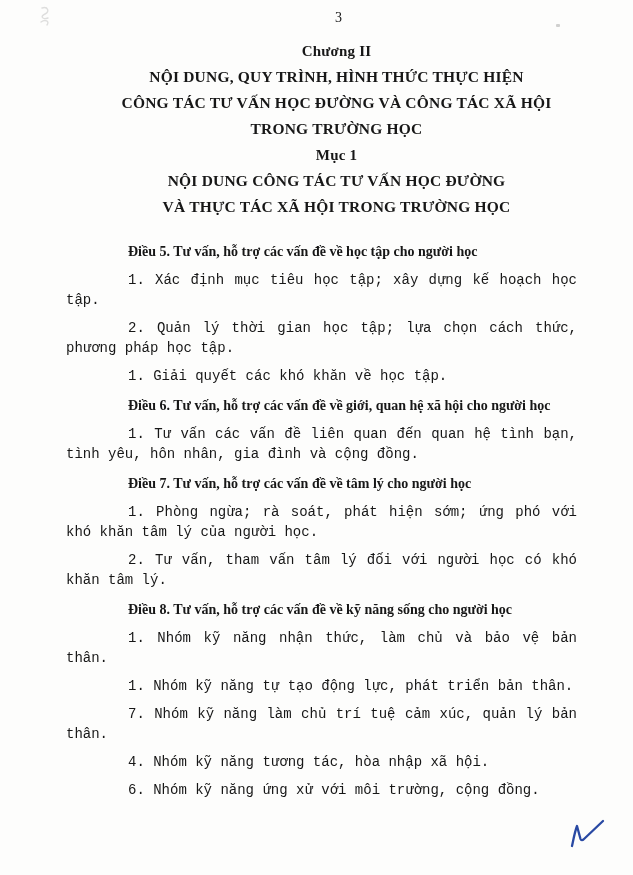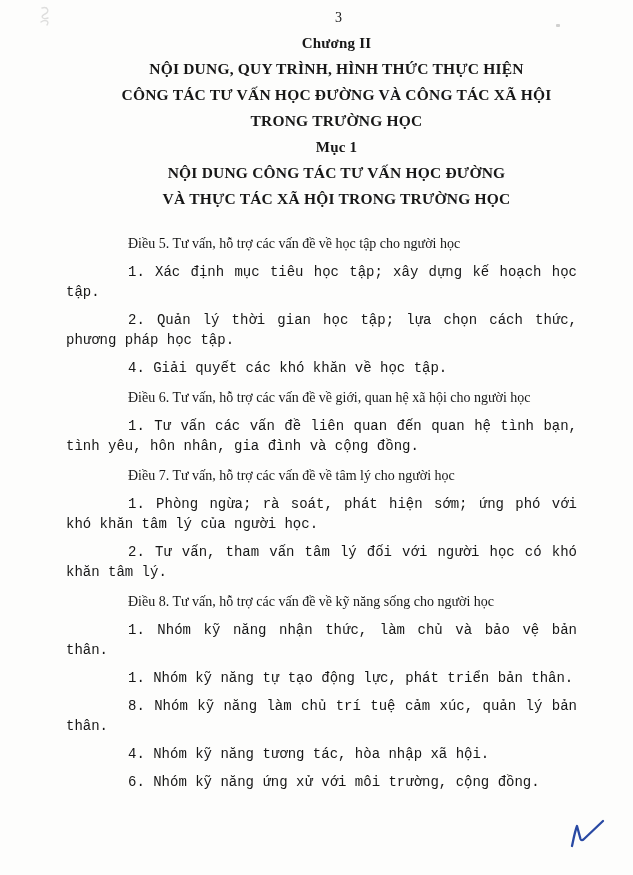--- a/index.html
+++ b/index.html
@@ -16,21 +16,21 @@
   
   .page-number-row {
     padding-top: 8px;
     padding-left: 44px;
     text-align: center;
     font-size: 14px;
     line-height: 20px;
   }
   
   .heading-block {
-    margin-top: 2px;
+    margin-top: 10px;
     padding-left: 40px;
     text-align: center;
     font-weight: bold;
   }
   .heading-line {
     font-size: 15.5px;
     line-height: 26px;
     letter-spacing: 0.2px;
   }
   .heading-line.small { font-size: 15px; }
@@ -38,21 +38,21 @@
   .body-block {
     margin-top: 22px;
     padding-left: 66px;
     padding-right: 56px;
     font-size: 14px;
     line-height: 20px;
     text-align: justify;
   }
   .article-heading {
     margin: 10px 0 0 0;
-    font-weight: normal;
+    font-weight: bold;
     text-indent: 62px;
     text-align: left;
   }
   .article-item {
     margin: 8px 0 0 0;
     text-indent: 62px;
     font-family: Liberation Mono, monospace;
   }
   .article-heading.first { margin-top: 0; }
   
@@ -97,33 +97,33 @@
     <div class="heading-line small">Mục 1</div>
     <div class="heading-line">NỘI DUNG CÔNG TÁC TƯ VẤN HỌC ĐƯỜNG</div>
     <div class="heading-line">VÀ THỰC TÁC XÃ HỘI TRONG TRƯỜNG HỌC</div>
   </div>
 
   <div class="body-block">
 
     <p class="article-heading first">Điều 5. Tư vấn, hỗ trợ các vấn đề về học tập cho người học</p>
     <p class="article-item">1. Xác định mục tiêu học tập; xây dựng kế hoạch học tập.</p>
     <p class="article-item">2. Quản lý thời gian học tập; lựa chọn cách thức, phương pháp học tập.</p>
-    <p class="article-item">4. Giải quyết các khó khăn về học tập.</p>
+    <p class="article-item">1. Giải quyết các khó khăn về học tập.</p>
 
     <p class="article-heading">Điều 6. Tư vấn, hỗ trợ các vấn đề về giới, quan hệ xã hội cho người học</p>
     <p class="article-item">1. Tư vấn các vấn đề liên quan đến quan hệ tình bạn, tình yêu, hôn nhân, gia đình và cộng đồng.</p>
 
     <p class="article-heading">Điều 7. Tư vấn, hỗ trợ các vấn đề về tâm lý cho người học</p>
     <p class="article-item">1. Phòng ngừa; rà soát, phát hiện sớm; ứng phó với khó khăn tâm lý của người học.</p>
     <p class="article-item">2. Tư vấn, tham vấn tâm lý đối với người học có khó khăn tâm lý.</p>
 
     <p class="article-heading">Điều 8. Tư vấn, hỗ trợ các vấn đề về kỹ năng sống cho người học</p>
     <p class="article-item">1. Nhóm kỹ năng nhận thức, làm chủ và bảo vệ bản thân.</p>
     <p class="article-item">1. Nhóm kỹ năng tự tạo động lực, phát triển bản thân.</p>
-    <p class="article-item">8. Nhóm kỹ năng làm chủ trí tuệ cảm xúc, quản lý bản thân.</p>
+    <p class="article-item">7. Nhóm kỹ năng làm chủ trí tuệ cảm xúc, quản lý bản thân.</p>
     <p class="article-item">4. Nhóm kỹ năng tương tác, hòa nhập xã hội.</p>
     <p class="article-item">6. Nhóm kỹ năng ứng xử với môi trường, cộng đồng.</p>
 
   </div>
 
   <svg class="pen-mark" viewBox="0 0 72 50" aria-hidden="true">
     <path id="pen-path" d="M 19 36 C 20.5 29, 22 21, 24 16 L 27.5 29 C 28 30.5, 29.5 30.6, 31 29 L 50 11" fill="none" stroke="#1d3f9e" stroke-width="2.3" stroke-linecap="round" stroke-linejoin="round" opacity="0.95"></path>
   </svg>
 
 </div>

